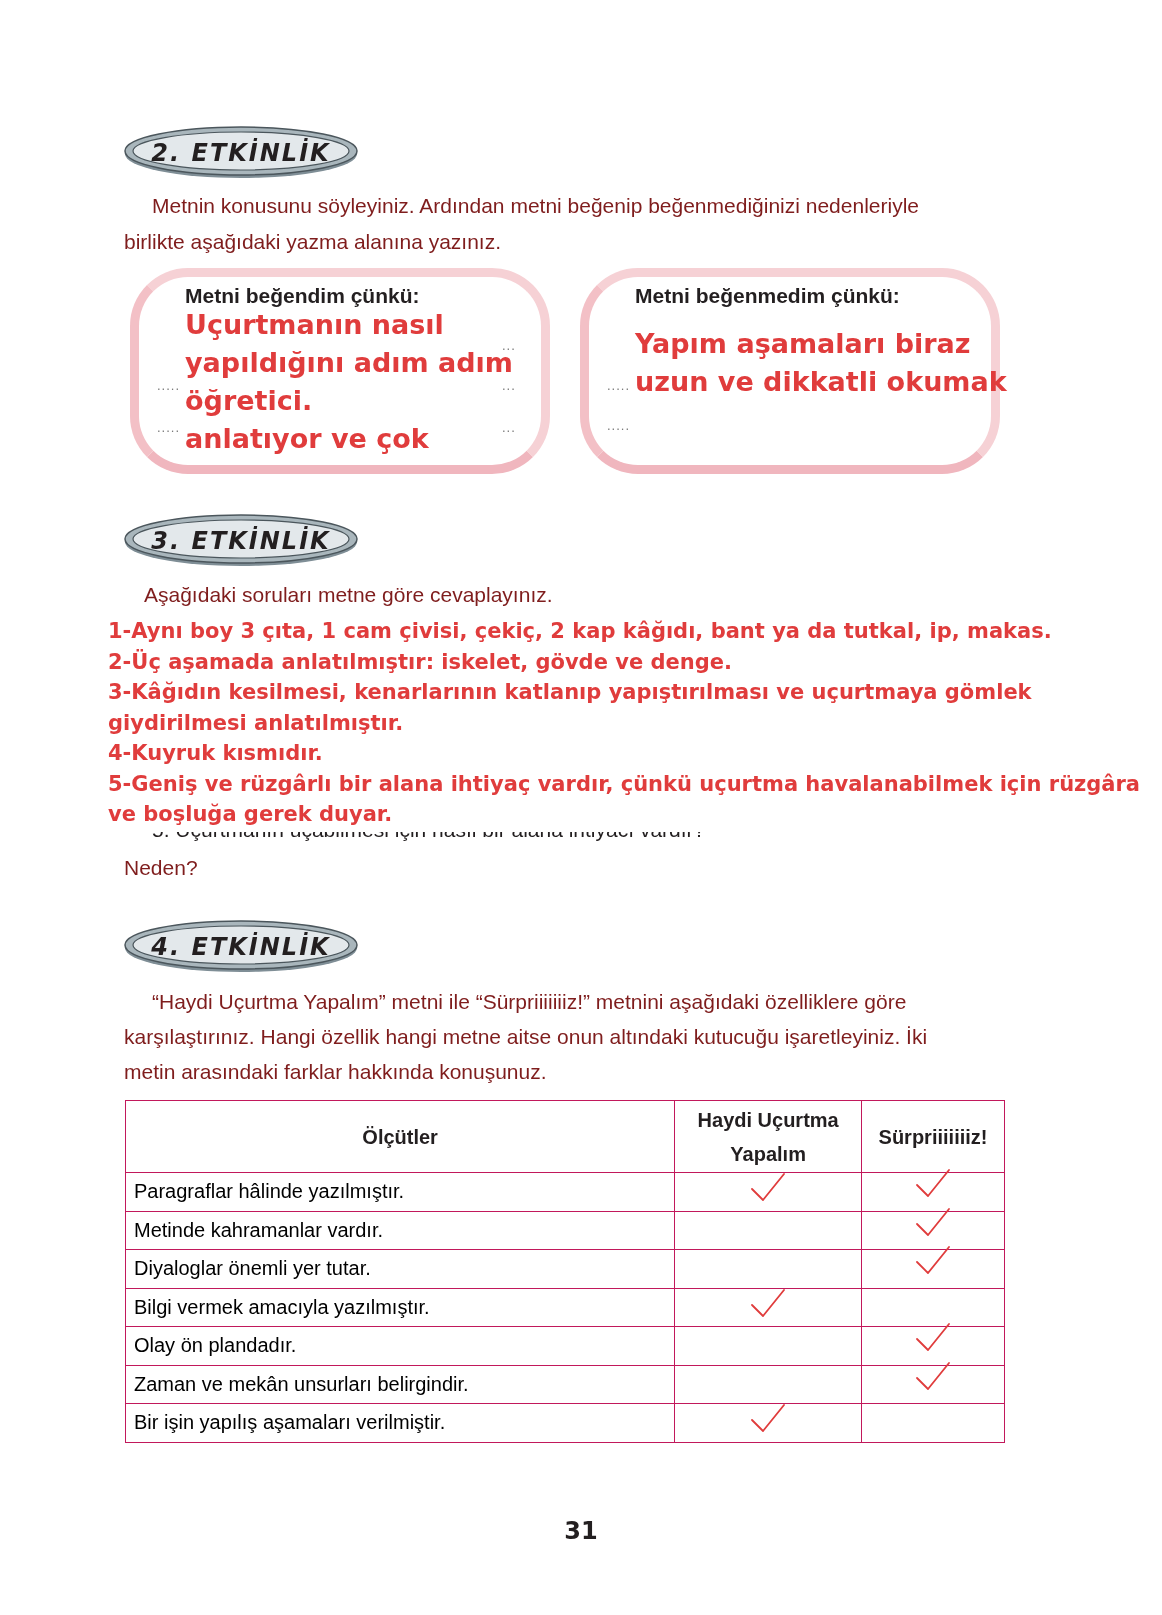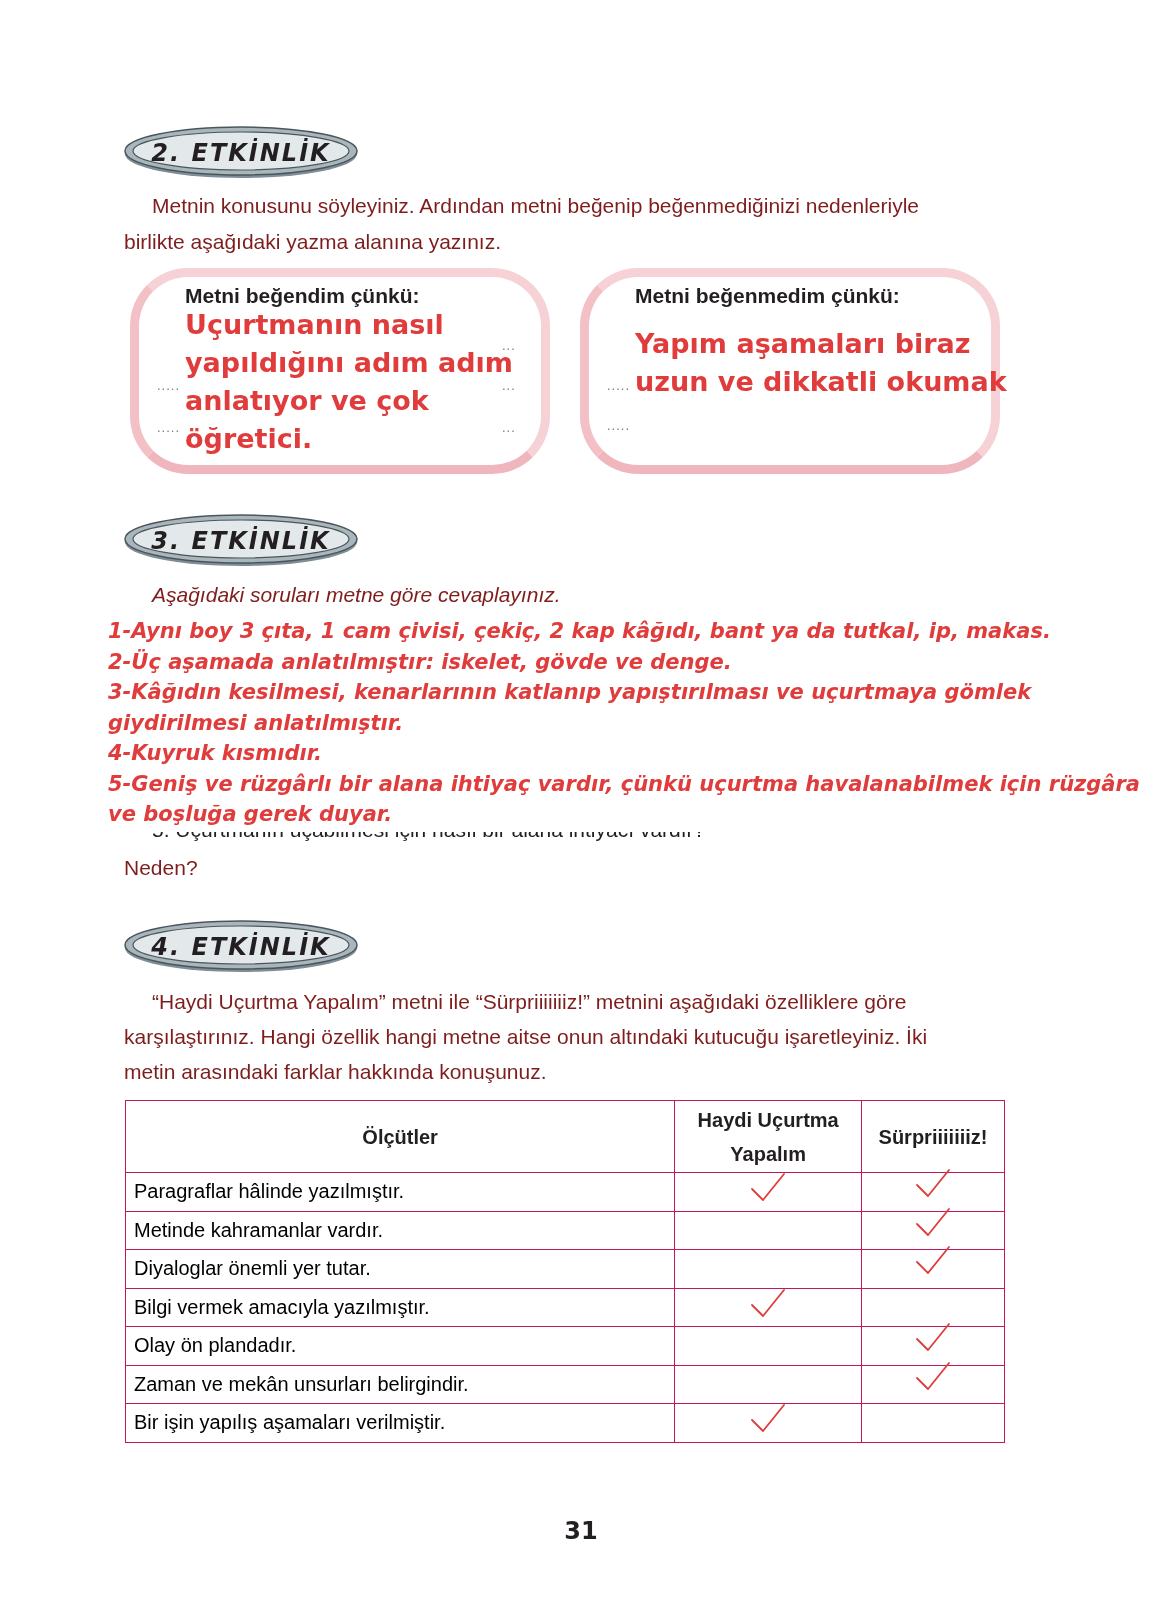--- a/index.html
+++ b/index.html
@@ -11,21 +11,21 @@
     .badge-label { position: absolute; left: 0; top: 1px; width: 238px; height: 56px; line-height: 56px; text-align: center;
       font-family: "DejaVu Sans", sans-serif; font-weight: bold; font-size: 24px; letter-spacing: 2px; color: #231f20; font-style: italic; }
 
     .para { position: absolute; font-size: 21px; line-height: 36px; color: #7f1d1d; }
 
     .card { position: absolute; border: 9px solid #f7d3d6; border-radius: 58px; background: #fff; }
     .card-title { position: absolute; font-weight: bold; font-size: 21px; color: #231f20; }
     .card-answer { position: absolute; font-family: "DejaVu Sans", sans-serif; font-weight: bold; font-size: 27px; line-height: 38px; color: #e03c3c; }
     .dots { position: absolute; font-size: 13px; color: #7a7a7a; letter-spacing: 1px; }
 
-    .answers { position: absolute; left: 108px; top: 616px; width: 1010px; font-family: "DejaVu Sans", sans-serif; font-weight: bold; font-size: 21px; line-height: 30.5px; color: #e03c3c; font-style: italic; }
+    .answers { position: absolute; left: 108px; top: 616px; width: 1010px; font-family: "DejaVu Sans", sans-serif; font-weight: bold; font-size: 21px; line-height: 30.5px; color: #e03c3c; }
     .answers div { white-space: nowrap; }
 
     .overlap-q { position: absolute; left: 152px; top: 832px; font-size: 21px; color: #231f20; height: 14px; overflow: hidden; line-height: 14px; }
     .overlap-q span { display: block; margin-top: -9px; }
 
     table.crit { position: absolute; left: 125px; top: 1100px; width: 880px; border-collapse: collapse; }
     table.crit th, table.crit td { border: 1.5px solid #c2185b; }
     table.crit th { font-weight: bold; font-size: 20px; line-height: 34px; text-align: center; color: #231f20; height: 72px; }
     table.crit td { font-size: 20px; height: 38.5px; color: #000000; padding: 0 8px; }
     table.crit td.chk { text-align: center; padding: 0; position: relative; }
@@ -48,22 +48,22 @@
 <div class="para" style="left:124px; top:188px; width:900px;">
   <div style="text-indent:28px;">Metnin konusunu söyleyiniz. Ardından metni beğenip beğenmediğinizi nedenleriyle</div>
   <div>birlikte aşağıdaki yazma alanına yazınız.</div>
 </div>
 
 <div class="card" style="left:130px; top:268px; width:420px; height:206px; border-color:#f6d1d5; border-left-color:#f3c0c6; border-bottom-color:#f0b6be;"></div>
 <div class="card-title" style="left:185px; top:284px;">Metni beğendim çünkü:</div>
 <div class="card-answer" style="left:185px; top:306px;">
   <div>Uçurtmanın nasıl</div>
   <div>yapıldığını adım adım</div>
+  <div>öğretici.</div>
   <div>anlatıyor ve çok</div>
-  <div>öğretici.</div>
 </div>
 <div class="dots" style="left:157px; top:378px;">.....</div>
 <div class="dots" style="left:157px; top:420px;">.....</div>
 <div class="dots" style="left:502px; top:338px;">...</div>
 <div class="dots" style="left:502px; top:378px;">...</div>
 <div class="dots" style="left:502px; top:420px;">...</div>
 
 <div class="card" style="left:580px; top:268px; width:420px; height:206px; border-color:#f6d1d5; border-left-color:#f3c0c6; border-bottom-color:#f0b6be;"></div>
 <div class="card-title" style="left:635px; top:284px;">Metni beğenmedim çünkü:</div>
 <div class="card-answer" style="left:635px; top:325px;">
@@ -75,21 +75,21 @@
 
 <div class="badge" style="left:122px; top:512px;">
   <svg width="238" height="56">
     <ellipse cx="119" cy="30" rx="116" ry="24" fill="#7f8e96"></ellipse>
     <ellipse cx="119" cy="27" rx="116" ry="24" fill="#a9b6bc" stroke="#4b565c" stroke-width="1.5"></ellipse>
     <ellipse cx="119" cy="27" rx="108" ry="19" fill="#e3e8eb" stroke="#4b565c" stroke-width="1.2"></ellipse>
   </svg>
   <div class="badge-label">3. ETKİNLİK</div>
 </div>
 
-<div class="para" style="left:152px; top:577px;font-style:italic;">Aşağıdaki soruları metne göre cevaplayınız.</div>
+<div class="para" style="left:144px; top:577px;">Aşağıdaki soruları metne göre cevaplayınız.</div>
 
 <div class="answers">
   <div>1-Aynı boy 3 çıta, 1 cam çivisi, çekiç, 2 kap kâğıdı, bant ya da tutkal, ip, makas.</div>
   <div>2-Üç aşamada anlatılmıştır: iskelet, gövde ve denge.</div>
   <div>3-Kâğıdın kesilmesi, kenarlarının katlanıp yapıştırılması ve uçurtmaya gömlek</div>
   <div>giydirilmesi anlatılmıştır.</div>
   <div>4-Kuyruk kısmıdır.</div>
   <div>5-Geniş ve rüzgârlı bir alana ihtiyaç vardır, çünkü uçurtma havalanabilmek için rüzgâra</div>
   <div>ve boşluğa gerek duyar.</div>
 </div>

